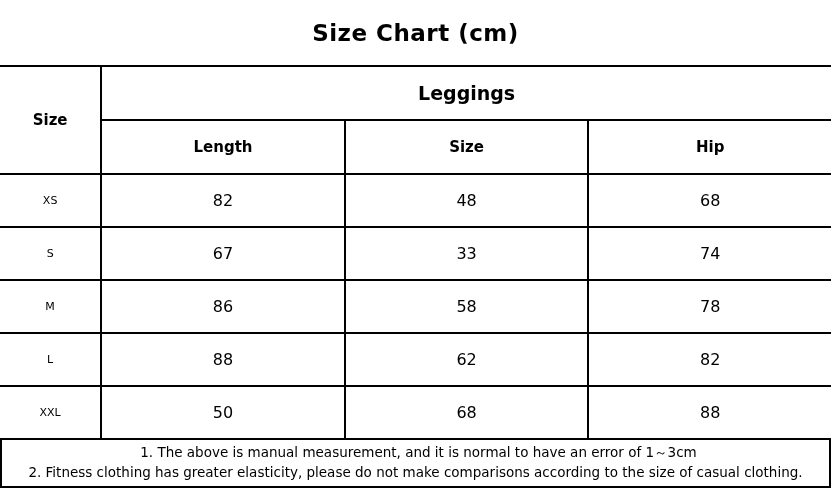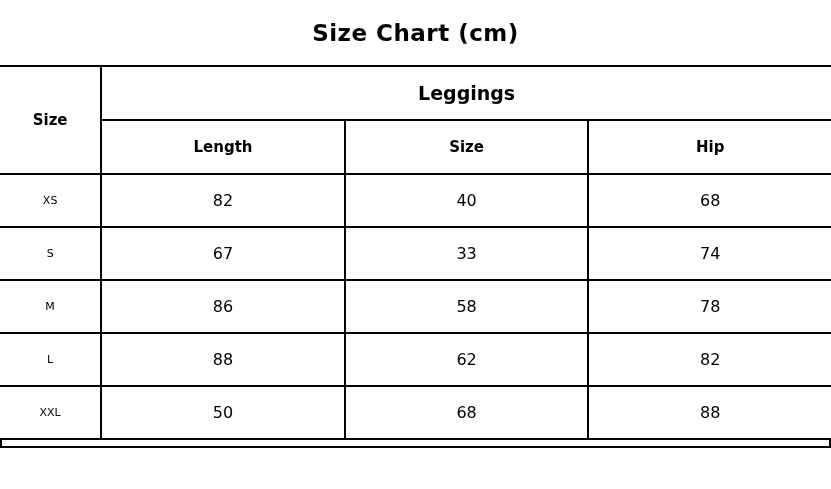--- a/index.html
+++ b/index.html
@@ -126,21 +126,21 @@
       </tr>
       <tr>
         <td class="hdr-sub">Length</td>
         <td class="hdr-sub">Size</td>
         <td class="hdr-sub no-right">Hip</td>
       </tr>
 
       <tr class="body-row">
         <td class="size-cell no-left">XS</td>
         <td>82</td>
-        <td>40</td>
+        <td>48</td>
         <td class="no-right">68</td>
       </tr>
       <tr class="body-row">
         <td class="size-cell no-left">S</td>
         <td>67</td>
         <td>33</td>
         <td class="no-right">74</td>
       </tr>
       <tr class="body-row">
         <td class="size-cell no-left">M</td>
@@ -157,15 +157,17 @@
       <tr class="body-row">
         <td class="size-cell no-left">XXL</td>
         <td>50</td>
         <td>68</td>
         <td class="no-right">88</td>
       </tr>
     </tbody>
   </table>
 
   <div class="notes">
+    <div class="note-line first">1. The above is manual measurement, and it is normal to have an error of 1～3cm</div>
+    <div class="note-line">2. Fitness clothing has greater elasticity, please do not make comparisons according to the size of casual clothing.</div>
   </div>
 
 </div>
 
 </body></html>

